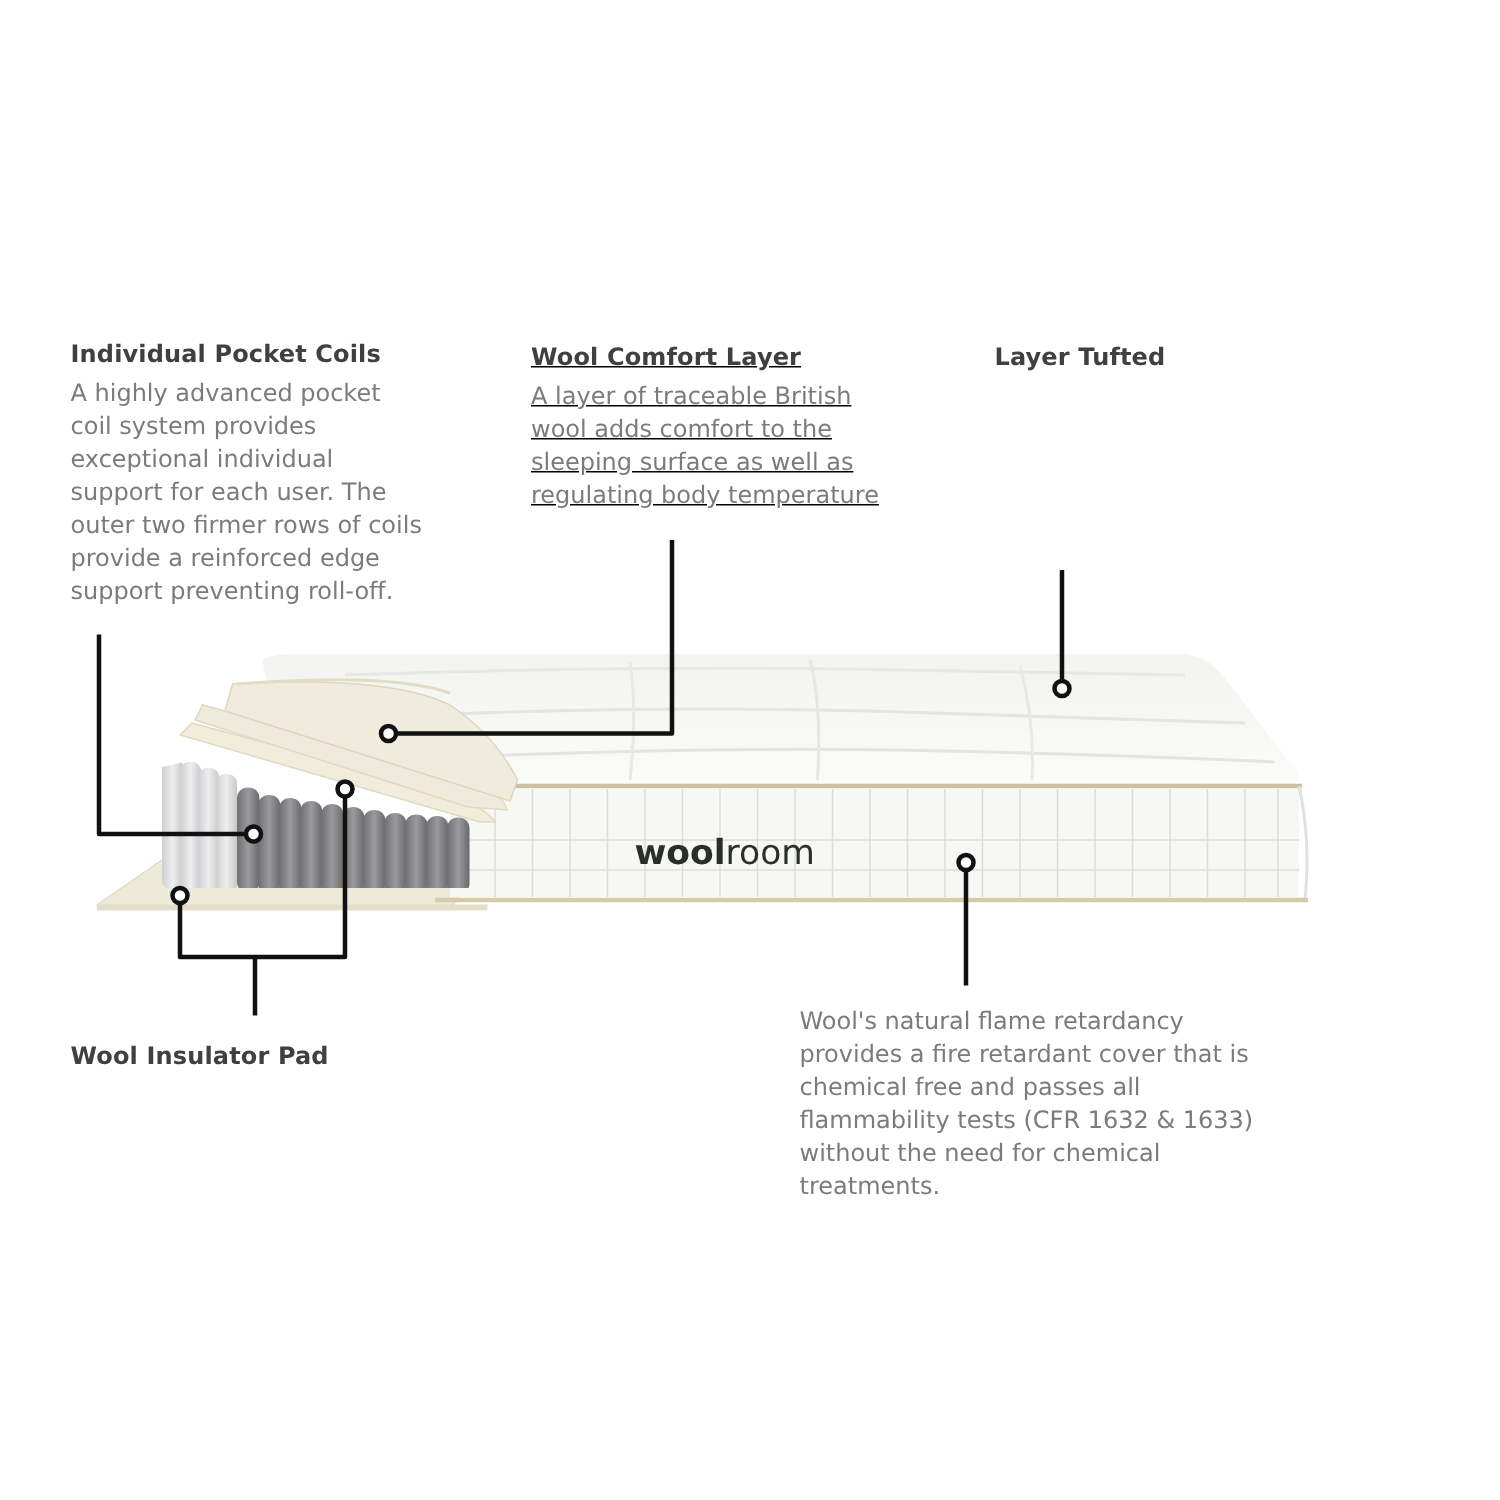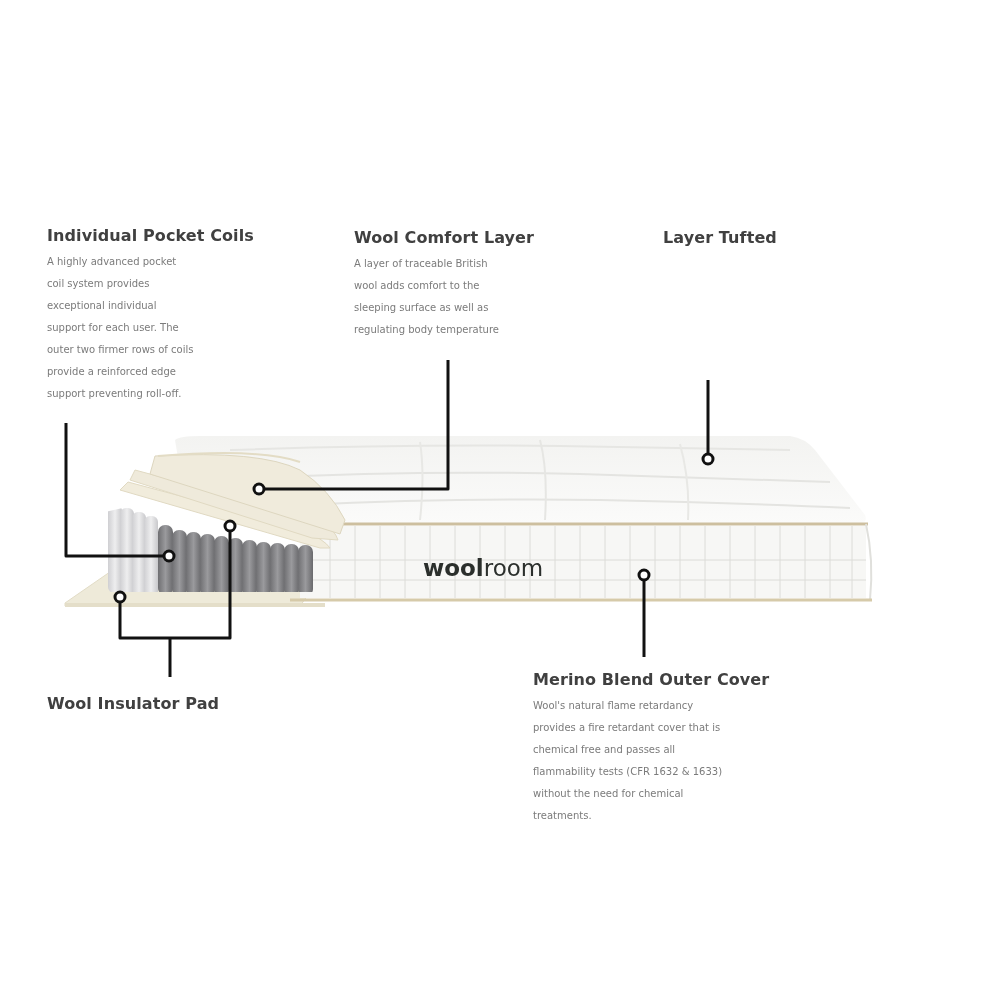--- a/index.html
+++ b/index.html
@@ -7,59 +7,58 @@
   .callout { position: absolute; }
   .callout h3 {
     margin: 0 0 6px 0;
     font-size: 16px;
     font-weight: bold;
     color: #404040;
     letter-spacing: 0.1px;
   }
   .callout p {
     margin: 0;
-    font-size: 10px;
+    font-size: 16px;
     line-height: 22px;
     color: #7b7b7b;
     white-space: pre-line;
   }
   #diagram { position: absolute; left: 0; top: 0; }
 </style>
 </head>
 <body>
 
 <div class="callout" style="left:47px; top:226px; width:290px;">
   <h3>Individual Pocket Coils</h3>
   <p>A highly advanced pocket
 coil system provides
 exceptional individual
 support for each user. The
 outer two firmer rows of coils
 provide a reinforced edge
 support preventing roll-off.</p>
 </div>
 
-<div class="callout" style="left:354px; top:228px; width:260px;">
+<div class="callout" style="left:354px; top:228px; width:260px;text-decoration:underline;">
   <h3>Wool Comfort Layer</h3>
   <p>A layer of traceable British
 wool adds comfort to the
 sleeping surface as well as
 regulating body temperature</p>
 </div>
 
 <div class="callout" style="left:663px; top:228px; width:300px;">
   <h3>Layer Tufted</h3>
 </div>
 
 <div class="callout" style="left:47px; top:694px; width:300px;">
   <h3>Wool Insulator Pad</h3>
 </div>
 
 <div class="callout" style="left:533px; top:670px; width:320px;">
-  <h3>Merino Blend Outer Cover</h3>
   <p>Wool's natural flame retardancy
 provides a fire retardant cover that is
 chemical free and passes all
 flammability tests (CFR 1632 &amp; 1633)
 without the need for chemical
 treatments.</p>
 </div>
 
 <svg id="diagram" width="1000" height="1000" viewBox="0 0 1000 1000">
   <defs>

